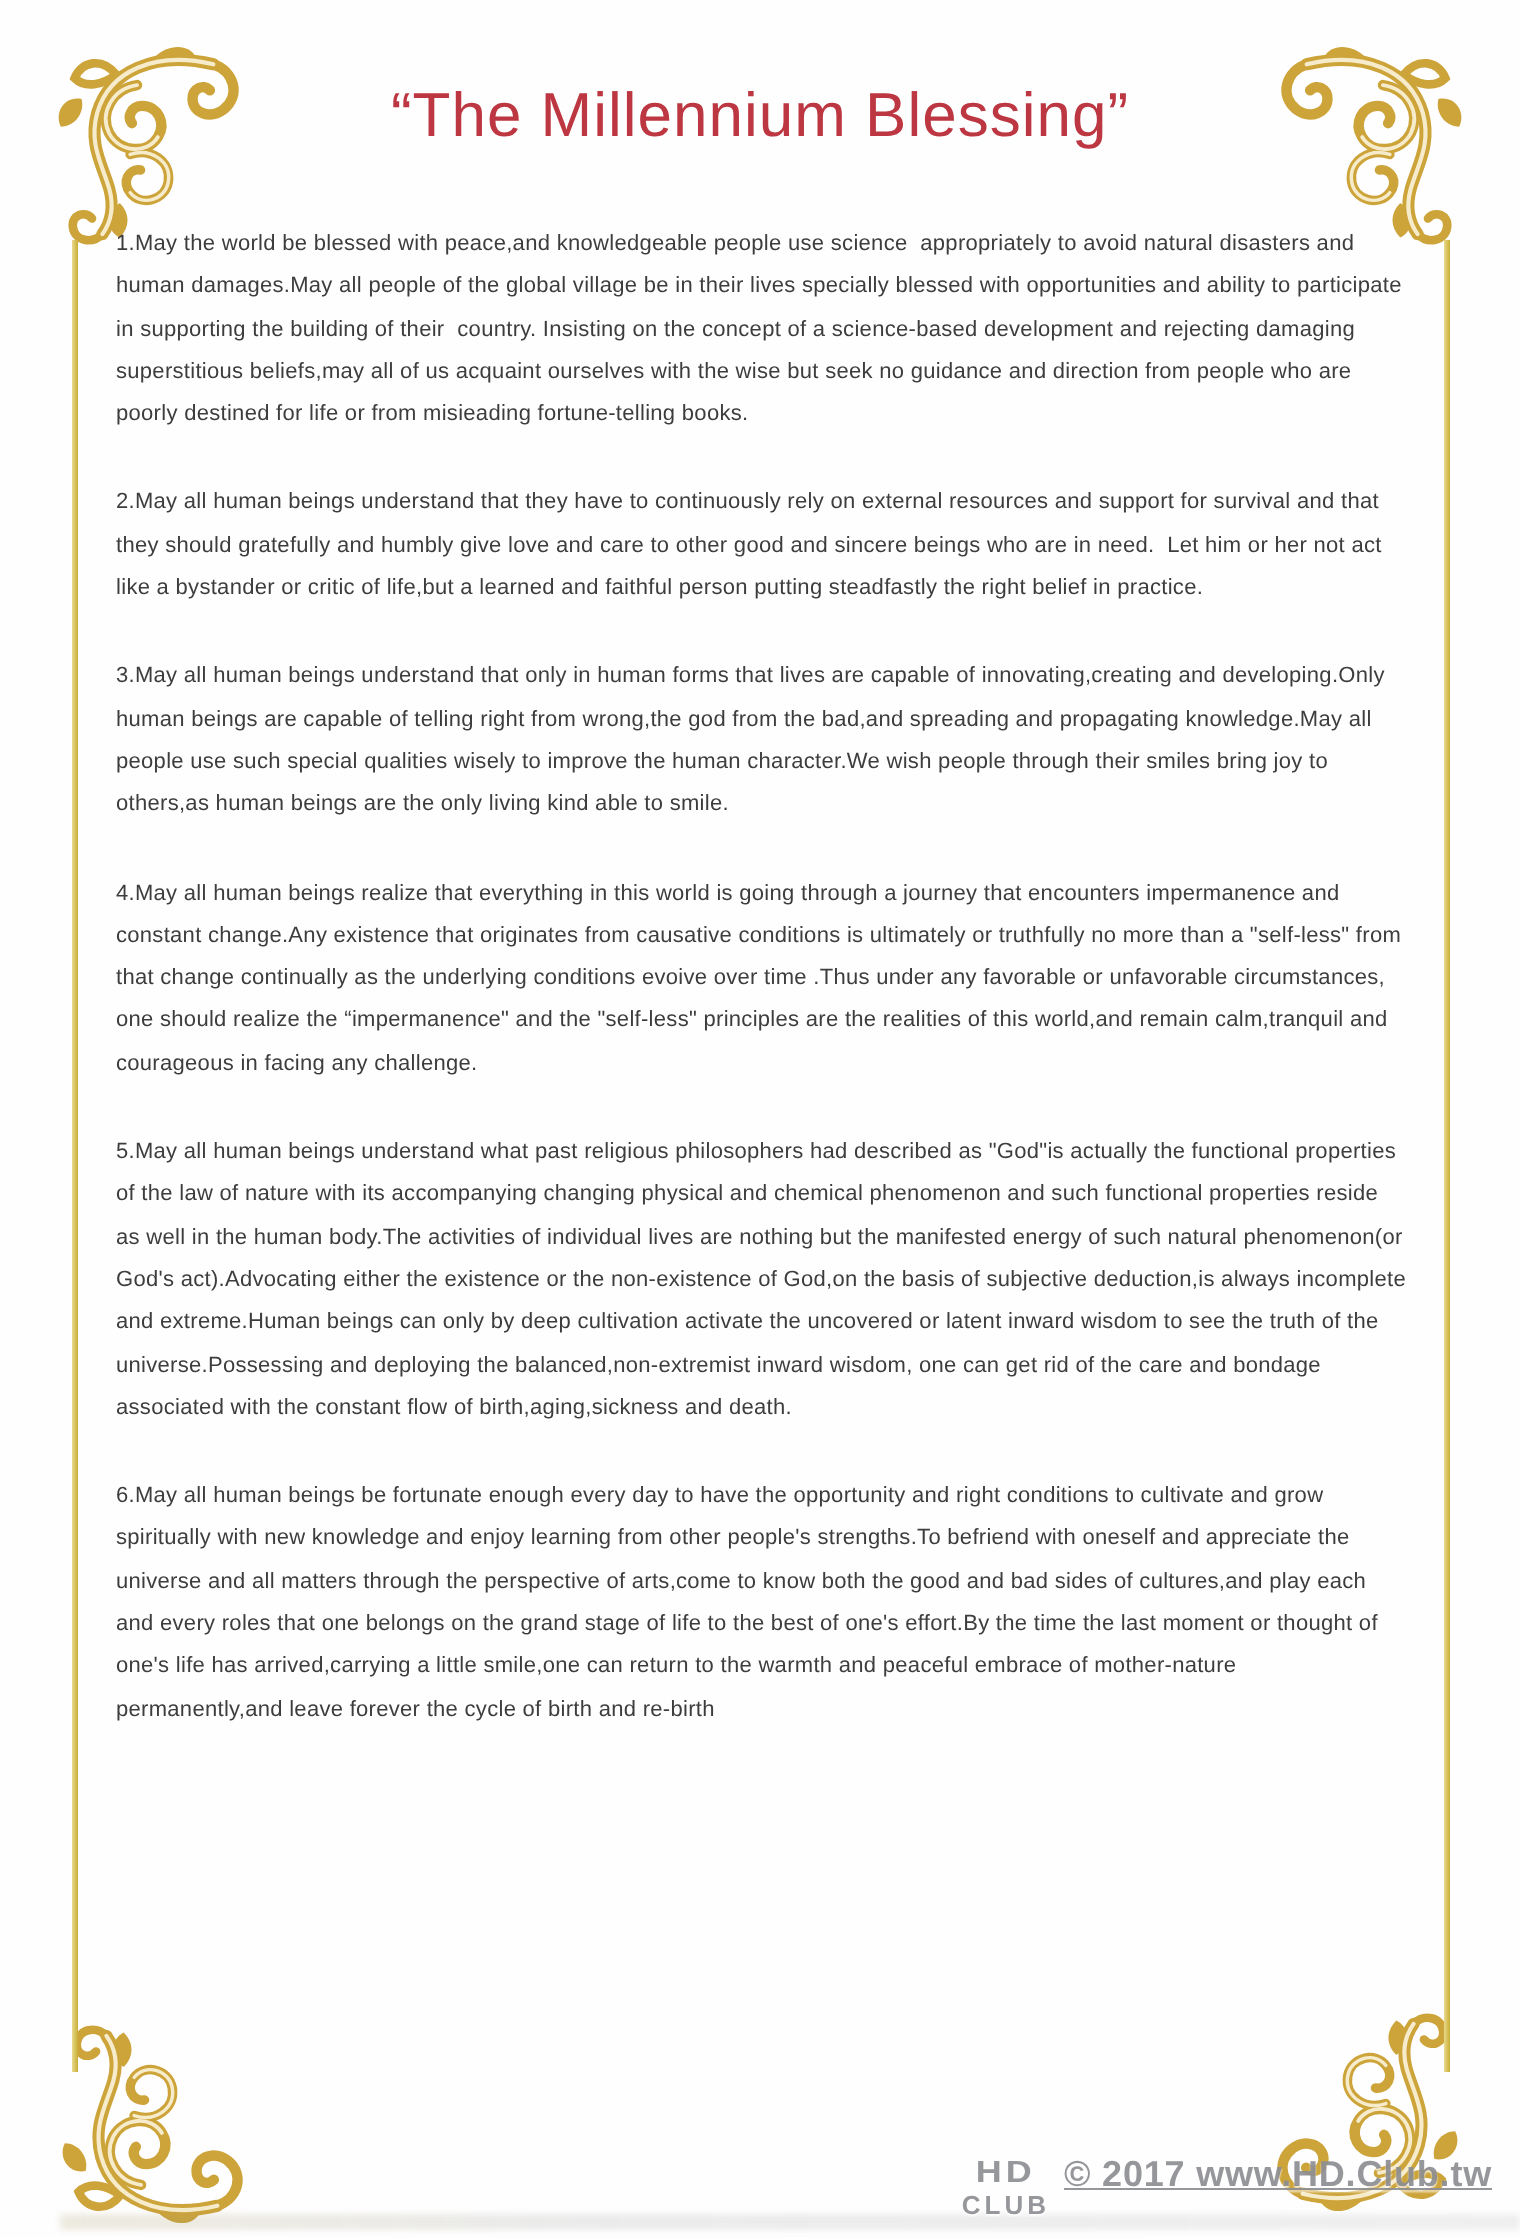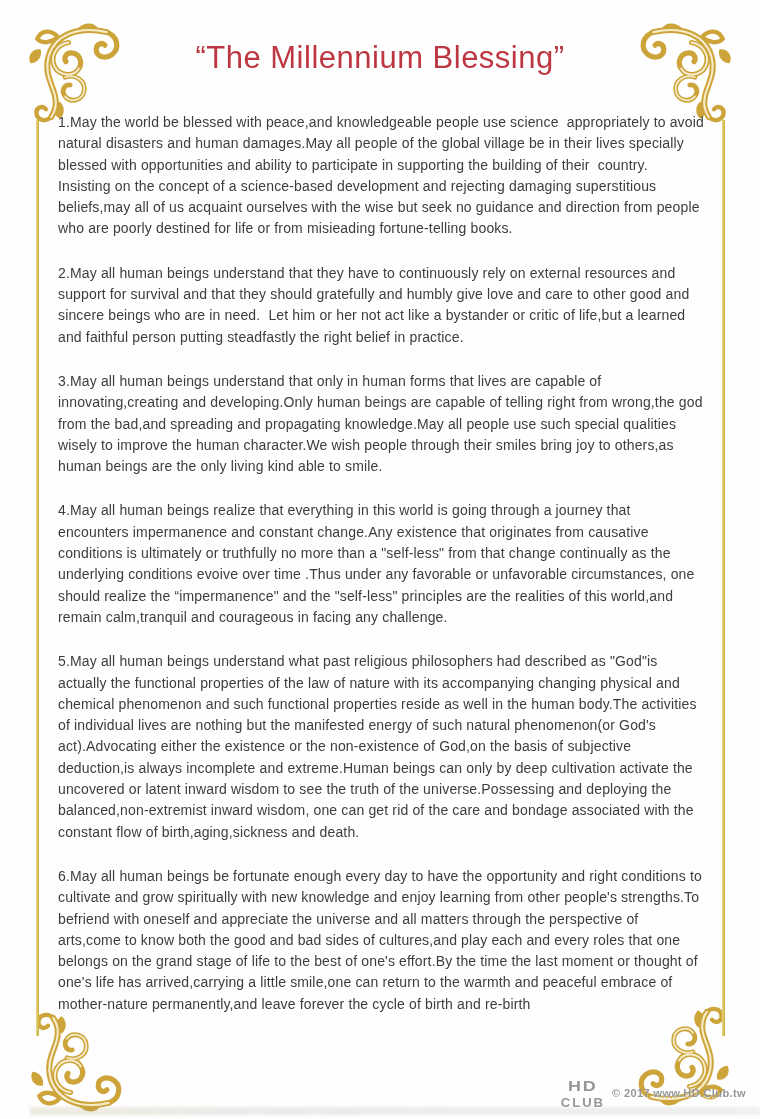--- a/index.html
+++ b/index.html
@@ -14,21 +14,21 @@
   .doc-title{
     position:absolute;top:40px;left:0;width:100%;
     text-align:center;
     font-size:31px;font-weight:500;letter-spacing:0.5px;
     color:#bd3742;
   }
   
   .text-block{
     position:absolute;left:58px;top:112px;width:646px;
     color:#3d3d3d;
-    font-size:14px;line-height:21.3px;letter-spacing:0.15px;
+    font-size:11px;line-height:21.3px;letter-spacing:0.15px;
   }
   .text-block p{
     margin:0 0 23px 0;
     white-space:pre-wrap;
   }
   
   .side-line{
     position:absolute;top:120px;height:916px;width:3px;
     background:linear-gradient(to right,#e9da8d,#c9ad35);
   }
@@ -42,39 +42,40 @@
   .flourish.br{right:18px;bottom:10px;transform:scale(-1,-1);}
   
   .bottom-smudge{
     position:absolute;left:30px;right:0;bottom:4px;height:8px;
     background:linear-gradient(90deg,rgba(170,155,100,0.20),rgba(135,135,135,0.16) 35%,rgba(135,135,135,0.12));
     filter:blur(1.5px);
   }
   
   .watermark{
     position:absolute;right:14px;bottom:10px;
-    display:flex;align-items:center;gap:7px;
+    display:flex;gap:7px;
     color:#8e8f93;z-index:5;opacity:0.92;
   }
   .hd-logo{
     display:flex;flex-direction:column;align-items:center;
     line-height:1;
     text-shadow:0 1px 1px rgba(255,255,255,0.9);
   }
   .hd-logo .hd{
     font-weight:bold;font-size:18px;letter-spacing:2px;
     font-family:"Liberation Sans",sans-serif;
     transform:scaleY(0.85);
   }
   .hd-logo .club{
     font-weight:bold;font-size:13px;letter-spacing:2px;margin-top:1px;
   }
   .wm-text{
-    font-weight:bold;font-size:11px;letter-spacing:0.4px;
+    font-weight:bold;font-size:18px;letter-spacing:0.4px;
     text-shadow:0 1px 1px rgba(255,255,255,0.9);
+    text-decoration:underline;
   }
 </style>
 </head>
 <body>
 
 <svg width="0" height="0" style="position:absolute" aria-hidden="true">
   <symbol id="flourish-sym" viewBox="0 0 120 120">
     <g fill="none" stroke="#cda43a" stroke-linecap="round">
       <path d="M100 14 C66 6 40 18 33 42 C28 60 36 72 40 86 C43 97 41 105 36 112" stroke-width="7"></path>
       <path d="M100 14 C112 18 116 32 106 40 C98 46 88 42 88 34 C88 28 94 25 98 29" stroke-width="6"></path>

